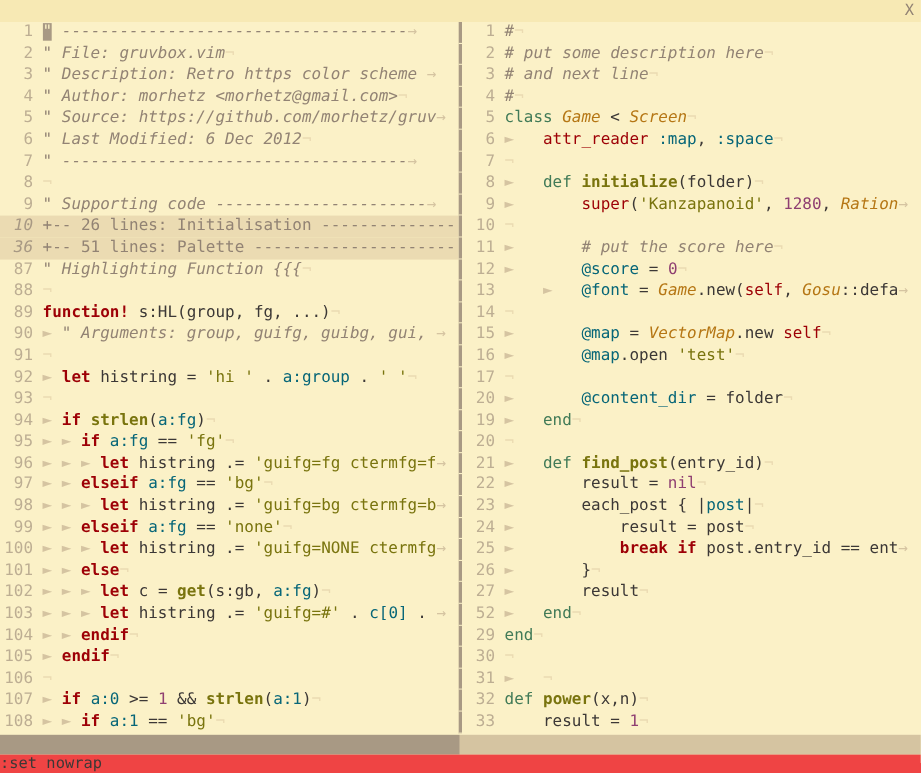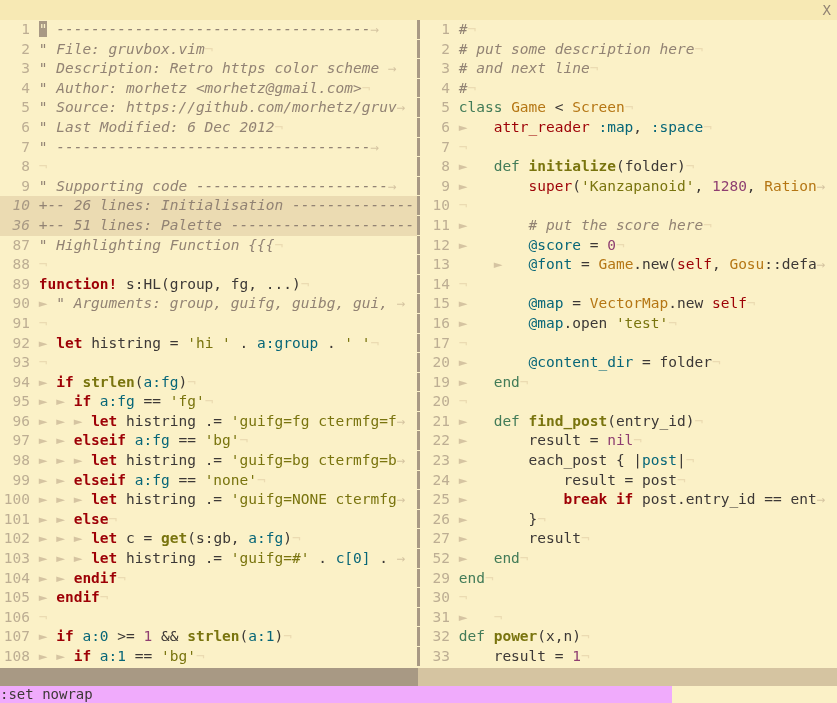--- a/index.html
+++ b/index.html
@@ -39,28 +39,28 @@
   .gut{color:#d5c4a1;}      
   .eol{color:#ebdbb2;}      
   .eolw{color:#d5c4a1;}
 
   
   .cmt{color:#928374;font-style:italic;}
   .str{color:#79740e;}
   .kw{color:#9d0006;font-weight:bold;}
   .kw2{color:#9d0006;}
   .fn{color:#79740e;font-weight:bold;text-align:center;}
-  .typ{color:#b57614;}
+  .typ{color:#b57614;font-style:italic;}
   .num{color:#8f3f71;}
   .var{color:#076678;}
   .op{color:#3c3836;}
   .const{color:#8f3f71;}
   .spc{color:#427b58;}
   .plain{color:#3c3836;}
-  .fold{color:#928374;font-style:italic;}
+  .fold{color:#928374;}
 
   .cursorblk{background:#a89984;color:#fbf1c7;}
 
   
   .vsep{
     position:absolute;left:417px;top:20px;width:3px;height:648px;
     background:#fbf1c7;
   }
   .vsep i{
     display:block;width:3px;height:19.6px;background:#a89984;
@@ -70,23 +70,23 @@
   
   .statusline{
     position:absolute;top:668px;height:18px;line-height:18px;
     font-size:14px;white-space:pre;font-weight:bold;overflow:hidden;
   }
   #status-left{left:0;width:418px;background:#a89984;color:#fbf1c7;}
   #status-right{left:418px;width:419px;background:#d5c4a1;color:#504945;}
 
   
   #cmdline{
-    position:absolute;left:0;top:686px;width:672px;height:17px;
+    position:absolute;left:0;top:686px;width:837px;height:17px;
     line-height:17px;font-size:14px;color:#3c3836;white-space:pre;
-    background:#f0abfc;
+    background:#ef4444;
   }
 </style>
 </head>
 <body>
 
 <div id="app">
 
   <div class="tabline">
     <span class="tab sel"><span class="tabnum">2</span><span>D:\G\g\c\gruvbox.vim</span><span> </span></span><span class="tab unsel"><span>D:\G\h\hypertab.ahk</span></span>
     <span class="tabclose">X</span>

